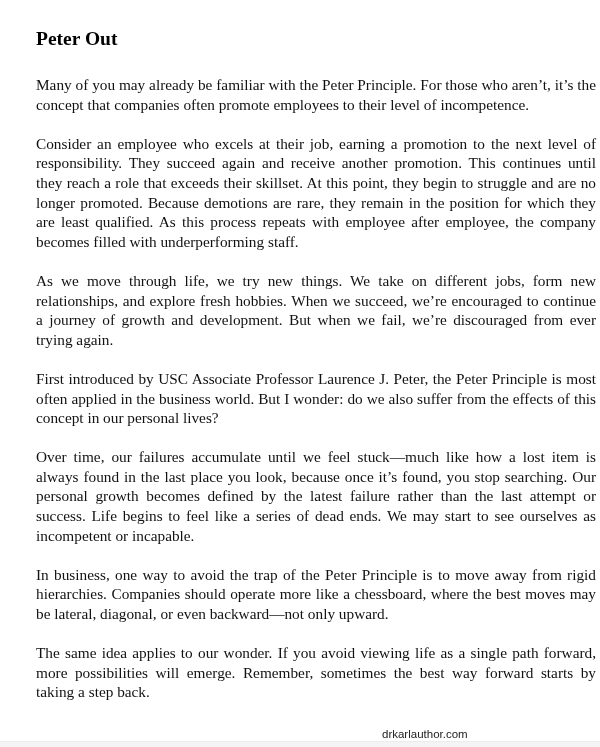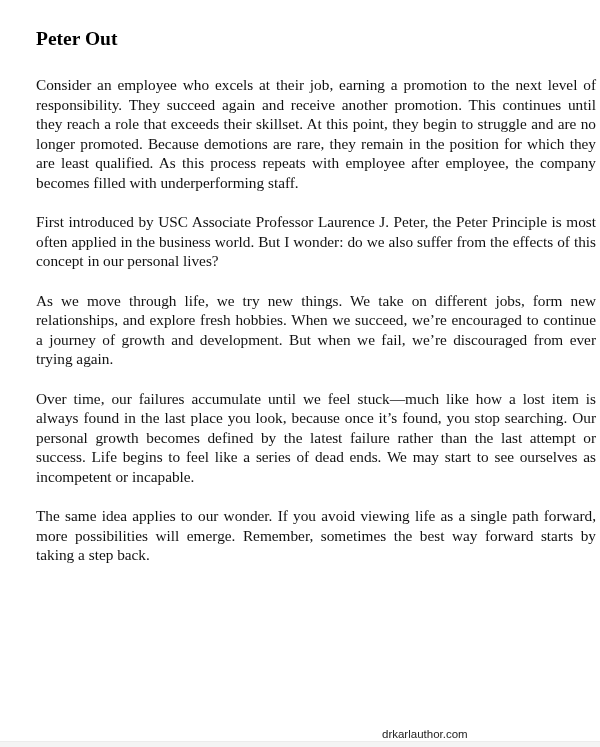--- a/index.html
+++ b/index.html
@@ -29,21 +29,23 @@
     font-family: Liberation Sans, sans-serif; font-size: 11.5px; color: #222;
     text-decoration: none;
   }
 </style>
 </head>
 <body>
 
 <div class="page">
   <h1 class="title">Peter Out</h1>
   <div class="body">
+    <p>Many of you may already be familiar with the Peter Principle. For those who aren’t, it’s the concept that companies often promote employees to their level of incompetence.</p>
     <p>Consider an employee who excels at their job, earning a promotion to the next level of responsibility. They succeed again and receive another promotion. This continues until they reach a role that exceeds their skillset. At this point, they begin to struggle and are no longer promoted. Because demotions are rare, they remain in the position for which they are least qualified. As this process repeats with employee after employee, the company becomes filled with underperforming staff.</p>
+    <p>As we move through life, we try new things. We take on different jobs, form new relationships, and explore fresh hobbies. When we succeed, we’re encouraged to continue a journey of growth and development. But when we fail, we’re discouraged from ever trying again.</p>
     <p>First introduced by USC Associate Professor Laurence J. Peter, the Peter Principle is most often applied in the business world. But I wonder: do we also suffer from the effects of this concept in our personal lives?</p>
-    <p>As we move through life, we try new things. We take on different jobs, form new relationships, and explore fresh hobbies. When we succeed, we’re encouraged to continue a journey of growth and development. But when we fail, we’re discouraged from ever trying again.</p>
     <p>Over time, our failures accumulate until we feel stuck—much like how a lost item is always found in the last place you look, because once it’s found, you stop searching. Our personal growth becomes defined by the latest failure rather than the last attempt or success. Life begins to feel like a series of dead ends. We may start to see ourselves as incompetent or incapable.</p>
+    <p>In business, one way to avoid the trap of the Peter Principle is to move away from rigid hierarchies. Companies should operate more like a chessboard, where the best moves may be lateral, diagonal, or even backward—not only upward.</p>
     <p>The same idea applies to our wonder. If you avoid viewing life as a single path forward, more possibilities will emerge. Remember, sometimes the best way forward starts by taking a step back.</p>
   </div>
   <span class="footer-link">drkarlauthor.com</span>
 </div>
 <div class="bottom-band"></div>
 
 </body></html>

